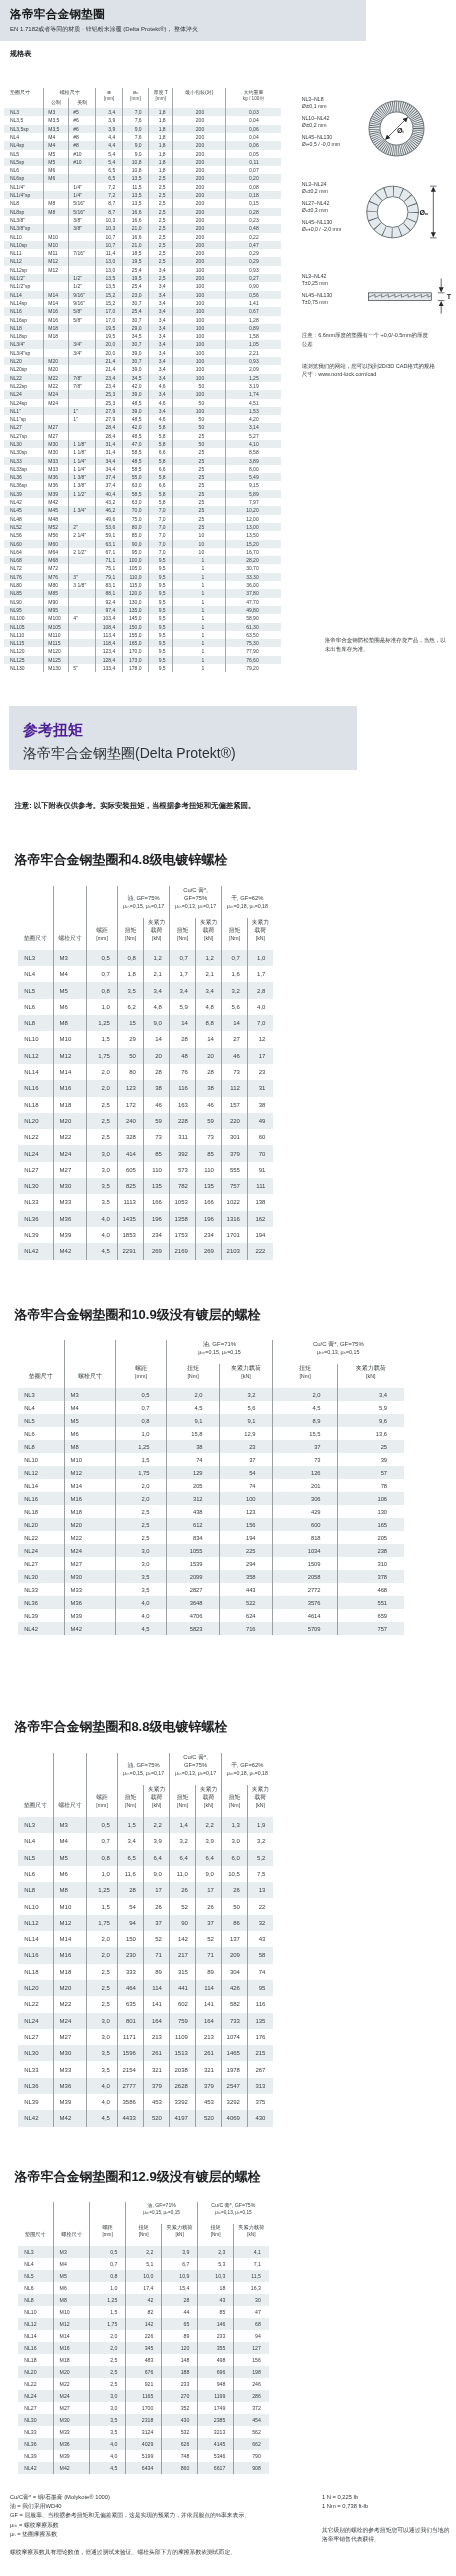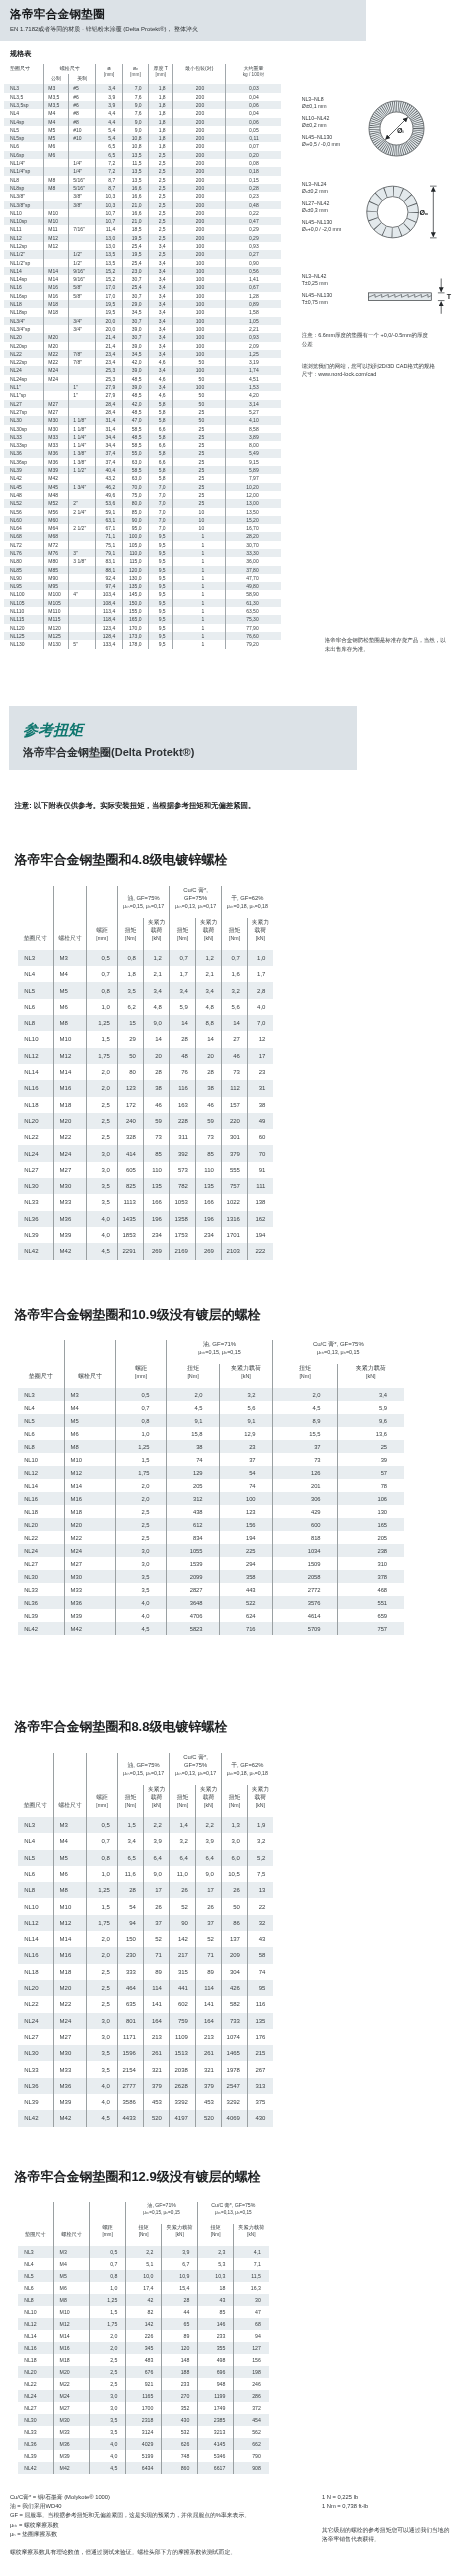--- a/index.html
+++ b/index.html
@@ -7,21 +7,21 @@
   .page{width:366px;min-height:2576px;position:relative;box-sizing:border-box;}
 
   
   .header-band{height:41px;background:#dce2e7;box-sizing:border-box;padding:7.2px 10px 0 10px;}
   .page-title{font-size:11.6px;font-weight:bold;color:#17191b;letter-spacing:0.3px;}
   .page-subtitle{font-size:6px;margin-top:3.3px;color:#2f3336;}
 
   .content{padding:0 4.4px;}
   .spec-heading{font-size:7.2px;font-weight:bold;color:#1d1f21;margin:8.3px 0 5px 5.5px;}
 
-  .spec-wrap{display:flex;align-items:flex-start;}
+  .spec-wrap{display:flex;align-items:flex-end;}
 
   
   .spec-table{border-collapse:collapse;table-layout:fixed;width:282px;font-size:5px;}
   .spec-table th{font-weight:normal;text-align:center;vertical-align:top;padding:1.1px 1.1px 2.2px;color:#3b4043;line-height:1.35;}
   .spec-table th.left{text-align:left;padding-left:5.5px;}
   .spec-table td{height:8.3px;line-height:8.3px;padding:0 2.2px;overflow:hidden;white-space:nowrap;}
   .spec-table td:not(:first-child),.spec-table th.vd{border-left:0.6px solid #a2a8ac;}
   .spec-table tbody tr:nth-child(odd){background:#e8edf0;}
   .spec-table td.c0{padding-left:5.5px;}
   .spec-table td.c1,.spec-table td.c2{padding-left:4.4px;}
@@ -36,22 +36,22 @@
   .tol-col{width:62px;flex:none;}
   .tol-pair{margin-bottom:5px;}
   .tol-range,.tol-val{line-height:1.35;color:#33373a;}
   .dia-art{flex:none;}
   .dia-note{margin-top:14.3px;font-size:5.5px;line-height:1.5;color:#33373a;width:127px;}
   .cad-note{margin-top:14.3px;font-size:5.5px;line-height:1.5;color:#33373a;width:138px;}
   .stock-note{margin-top:auto;font-size:5.5px;line-height:1.6;color:#33373a;width:124px;margin-left:23px;padding-bottom:18.7px;}
 
   
   .band{margin:34px 4.4px 0 4.4px;height:64px;background:#dce2e7;box-sizing:border-box;padding:14.3px 0 0 14.3px;}
-  .band-title{font-size:15px;font-weight:bold;color:#0f766e;font-style:italic;}
-  .band-sub{font-size:11px;margin-top:5px;color:#2f3336;font-weight:bold;}
+  .band-title{font-size:15px;font-weight:bold;color:#4c1d95;}
+  .band-sub{font-size:14px;margin-top:5px;color:#2f3336;}
   .notice{margin:31px 0 0 10px;font-size:7.4px;font-weight:600;color:#1d1f21;}
 
   
   .tq-title{font-size:13px;font-weight:bold;color:#1d1f21;margin-left:10px;}
   .tq{border-collapse:collapse;table-layout:fixed;margin-left:13.2px;color:#3b4043;}
   .tq th{font-weight:normal;text-align:center;vertical-align:bottom;line-height:1.45;padding:0 1.7px 7.7px;}
   .tq th .l2{font-size:90%;}
   .tq td:not(:first-child),.tq th.vd{border-left:0.6px solid #9aa0a2;}
   .tq tbody tr:nth-child(odd){background:#e8edf0;}
   .tq td{white-space:nowrap;overflow:hidden;}

